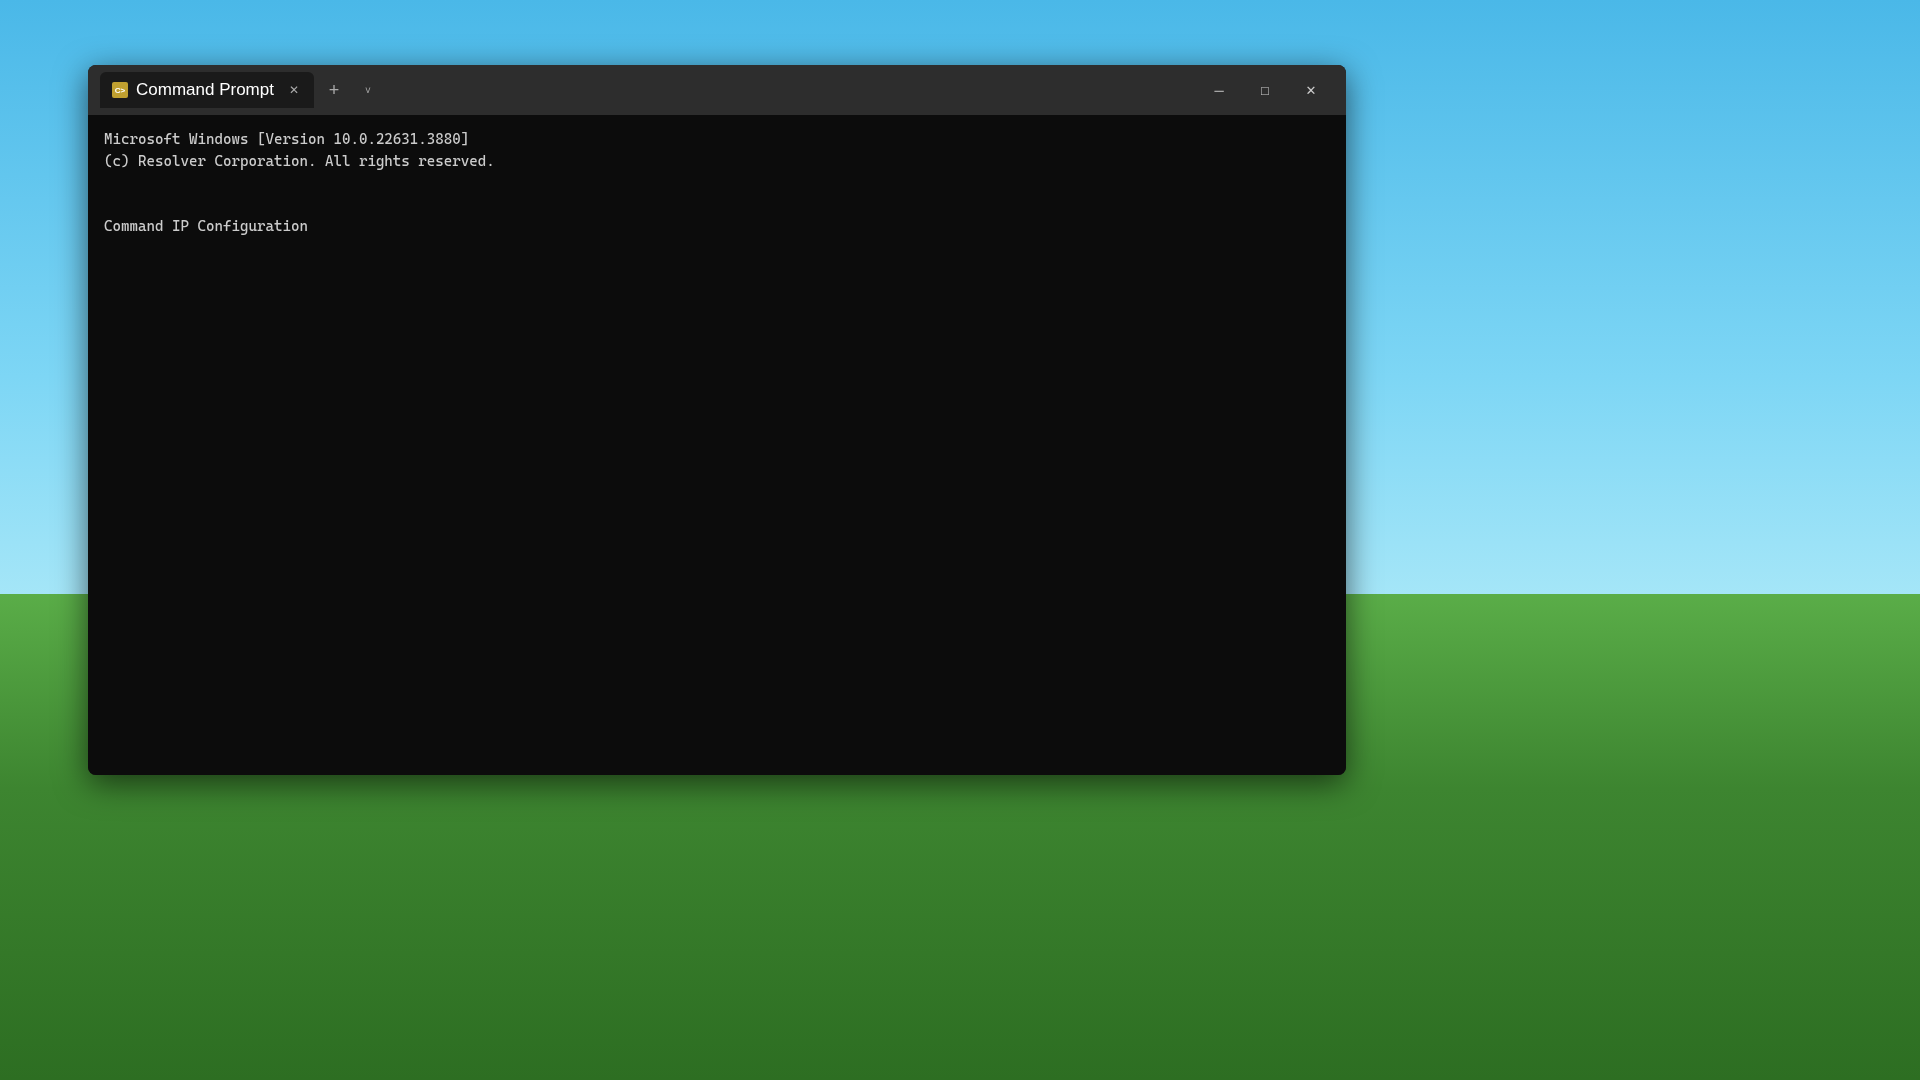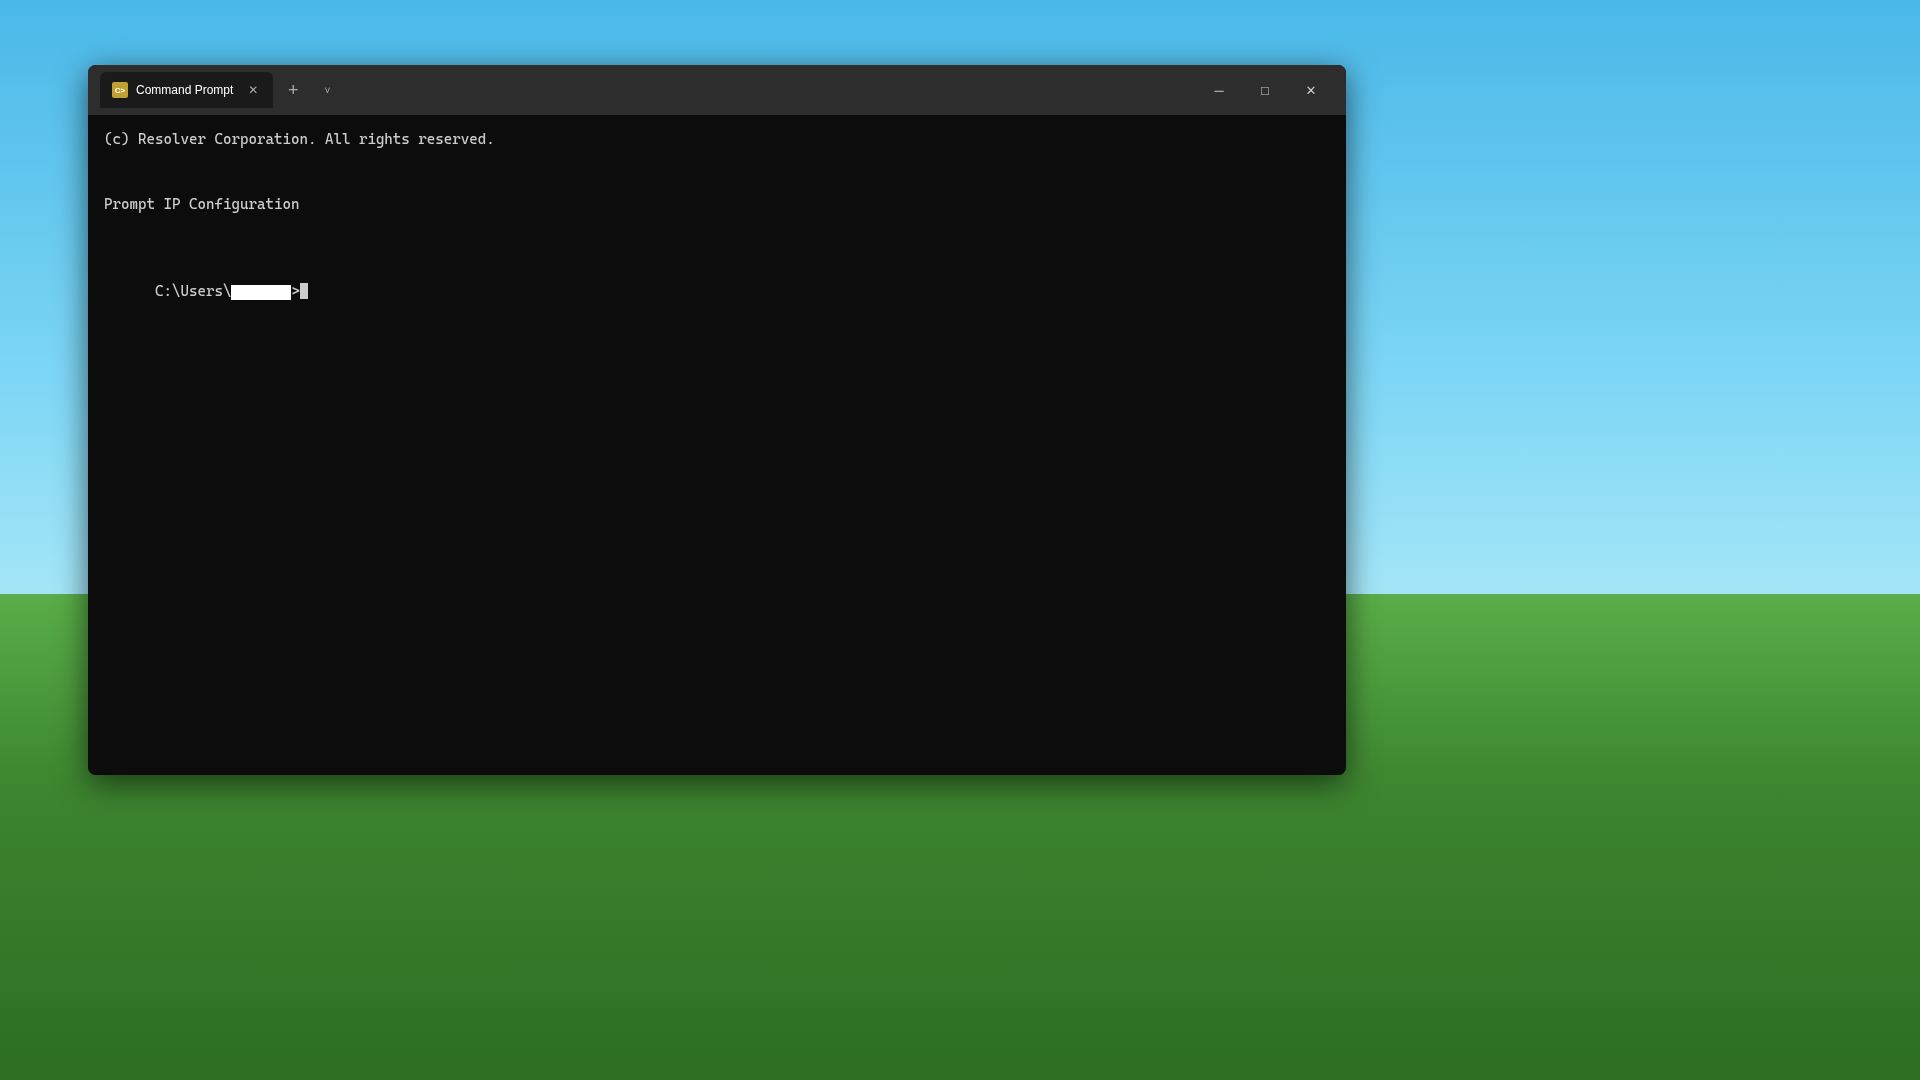--- a/index.html
+++ b/index.html
@@ -88,21 +88,21 @@
       align-items: center;
       justify-content: center;
       font-size: 10px;
       color: white;
       flex-shrink: 0;
       font-weight: bold;
     }
 
     .tab-title {
       color: #ffffff;
-      font-size: 12px;
+      font-size: 17px;
       font-family: 'Segoe UI', sans-serif;
     }
 
     .tab-close {
       width: 16px;
       height: 16px;
       display: flex;
       align-items: center;
       justify-content: center;
       border-radius: 4px;
@@ -245,23 +245,21 @@
     </div>
 
     <div class="window-controls">
       <button class="win-btn">─</button>
       <button class="win-btn">□</button>
       <button class="win-btn close">✕</button>
     </div>
   </div>
 
   <div class="terminal-body">
+    <span class="terminal-line">Microsoft Windows [Version 10.0.22631.3880]</span>
     <span class="terminal-line">(c) Resolver Corporation. All rights reserved.</span>
     <span class="terminal-line empty"></span>
     <span class="terminal-line empty"></span>
-    <span class="terminal-line">Prompt IP Configuration</span>
-    <span class="terminal-line empty"></span>
-    <span class="terminal-line empty"></span>
-    <span class="terminal-line">
-      <span>C:\Users\</span><span class="redacted"></span><span>&gt;</span><span class="cursor"></span>
-    </span>
+    <span class="terminal-line">Command IP Configuration</span>
+    <span class="terminal-line empty"></span>
+    <span class="terminal-line empty"></span>
   </div>
 </div>
 
 </body></html>

